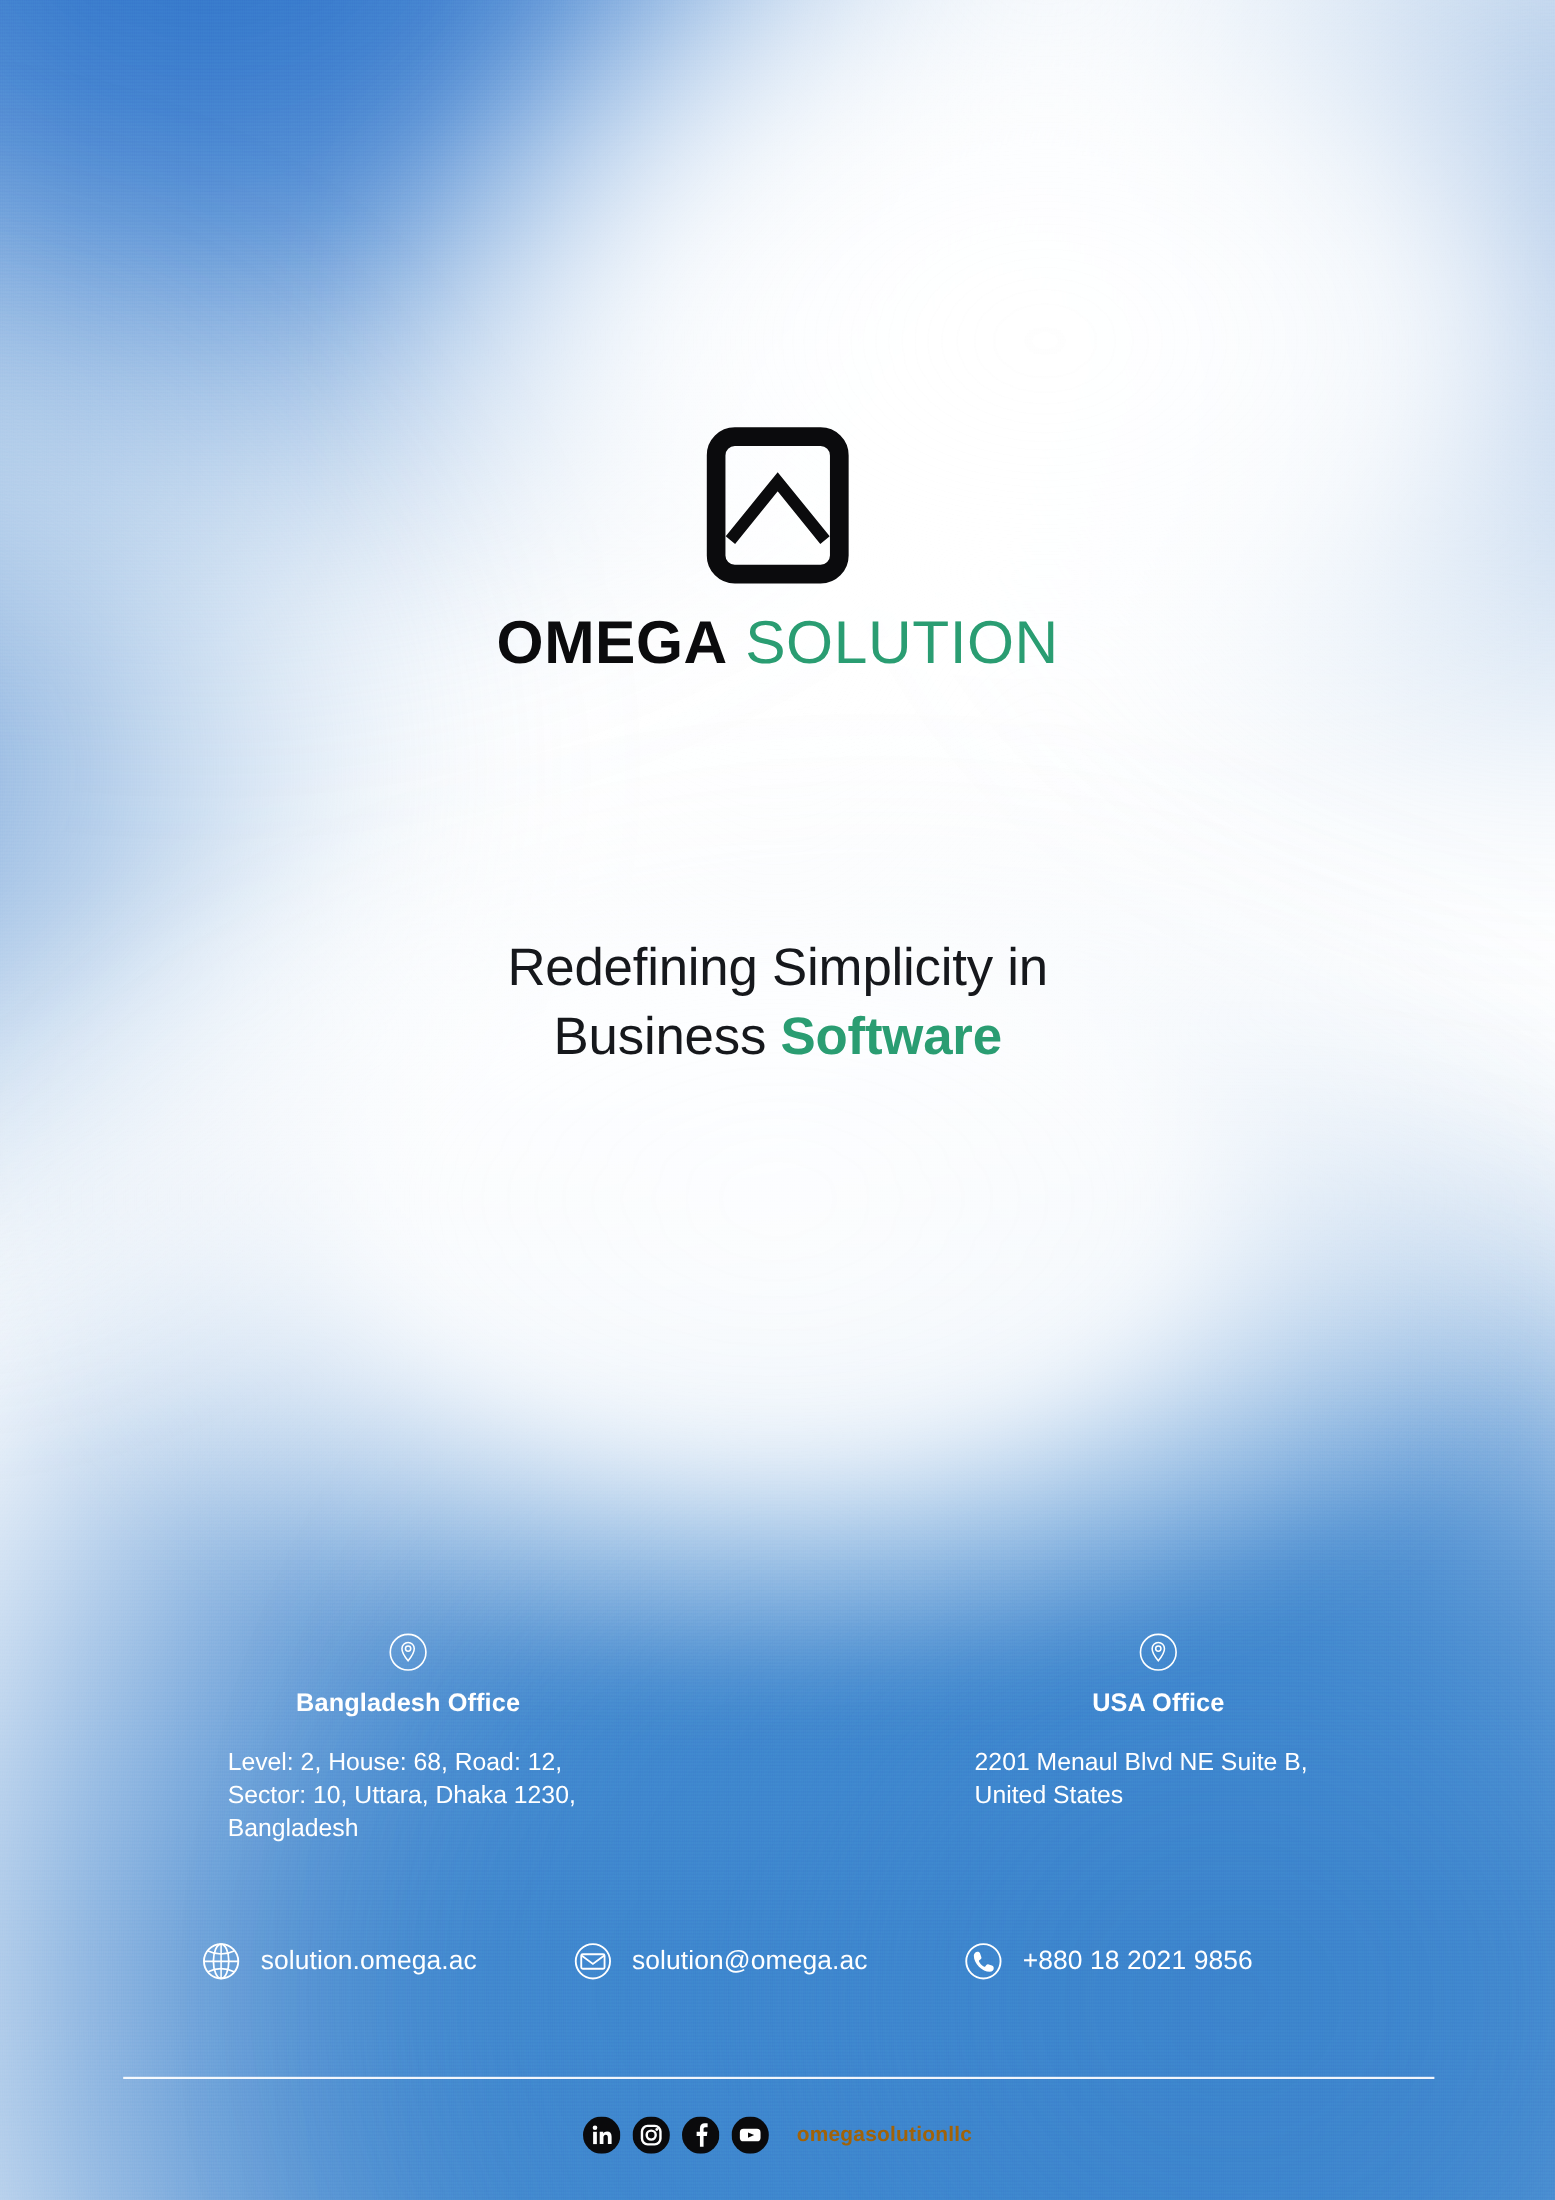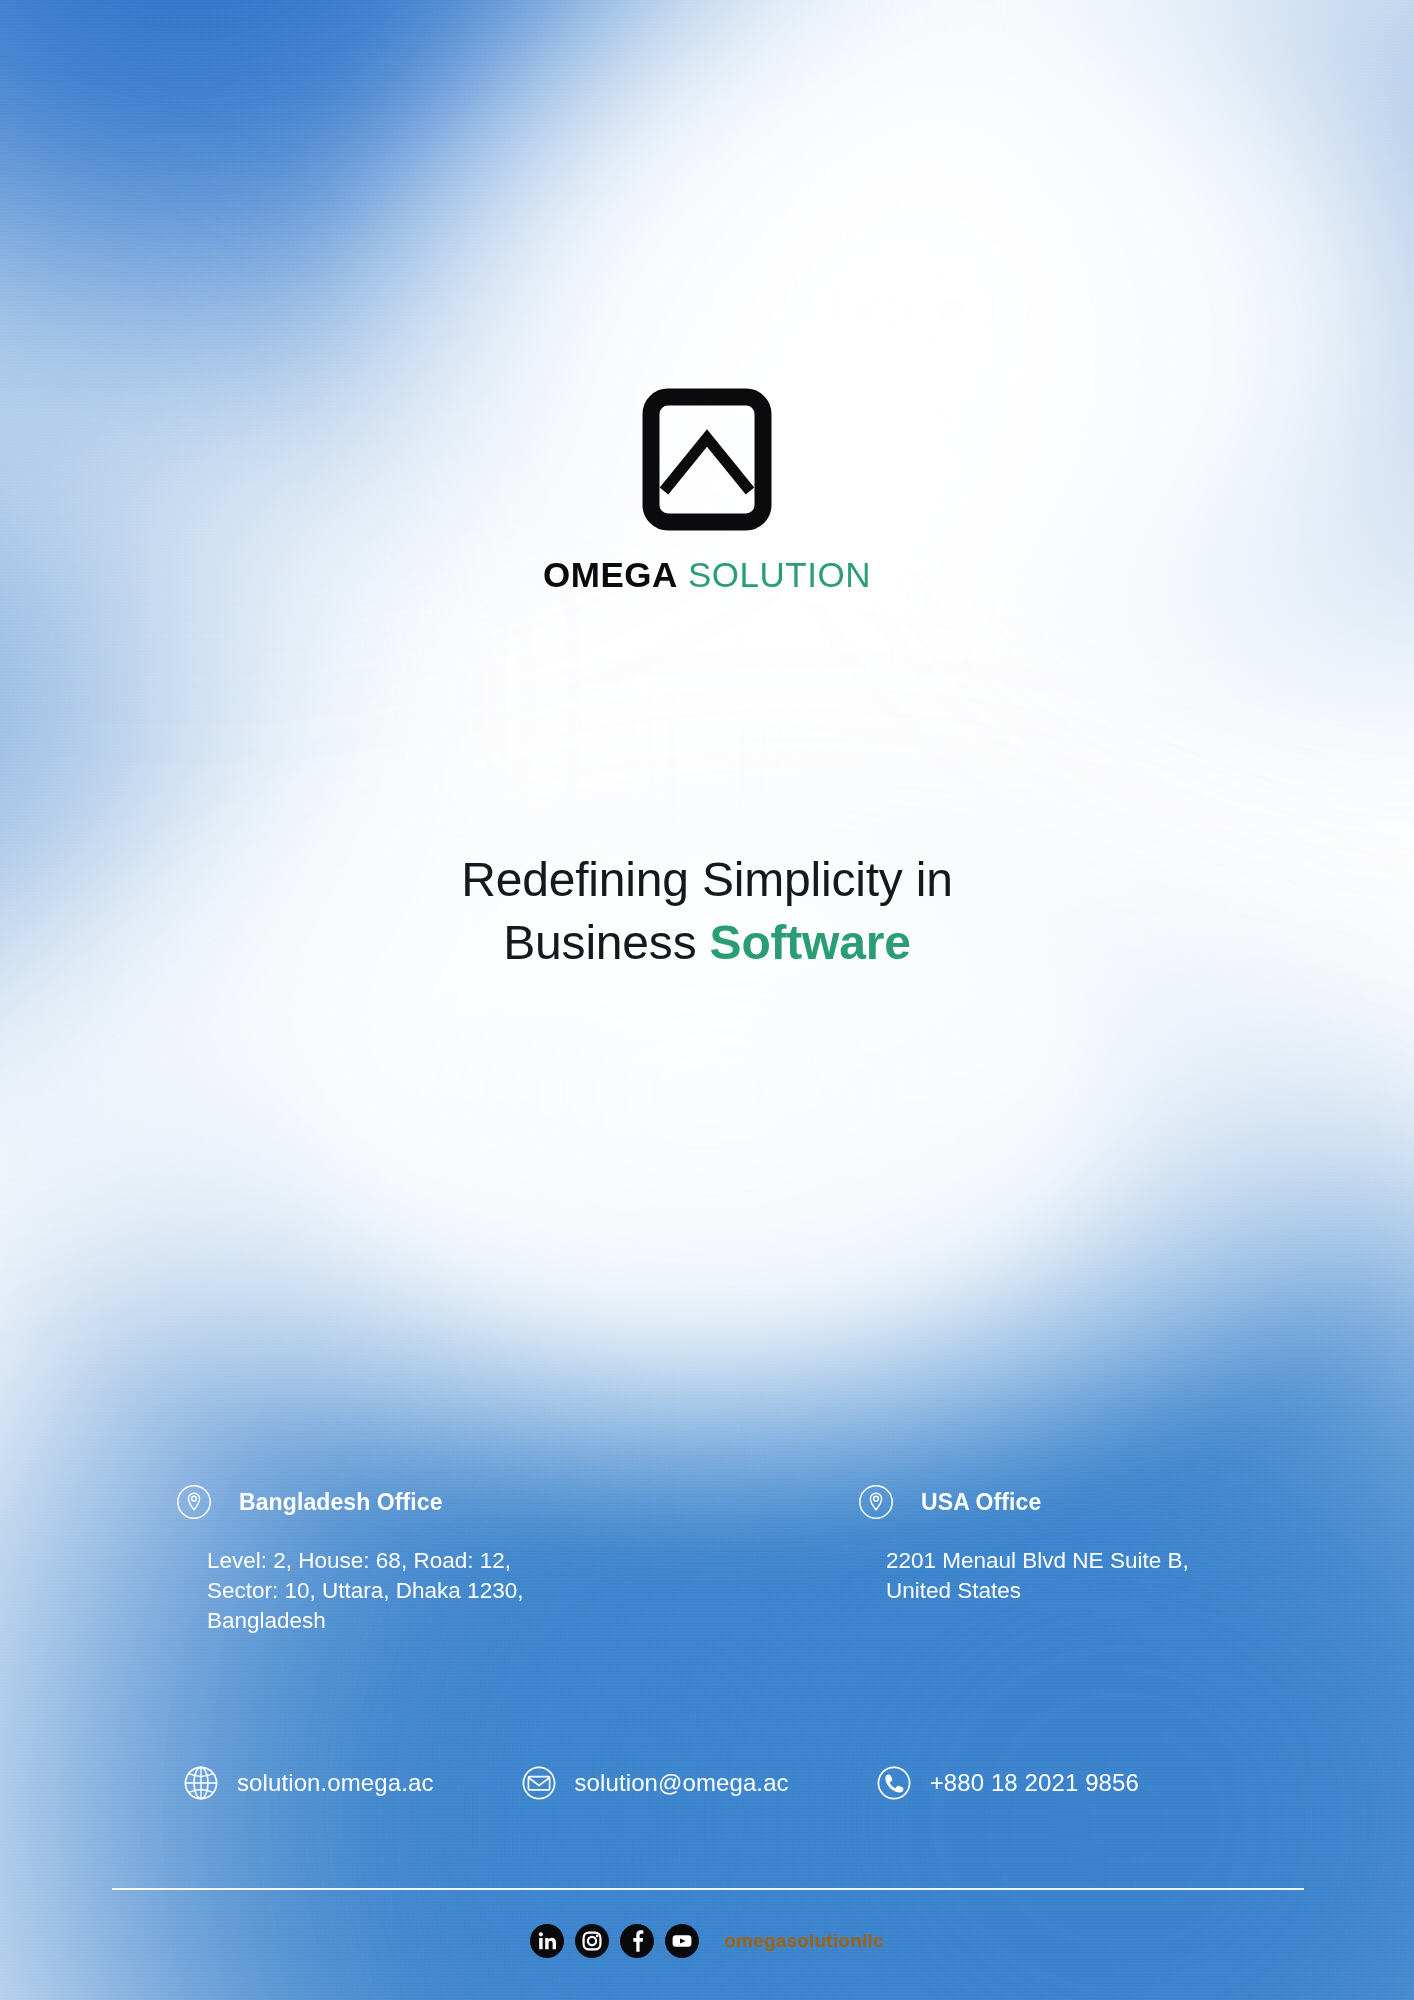--- a/index.html
+++ b/index.html
@@ -119,21 +119,21 @@
     right: 0;
     top: 388px;
     text-align: center;
   }
   .logo-mark {
     display: block;
     margin: 0 auto;
   }
   .wordmark {
     margin-top: 26px;
-    font-size: 35px;
+    font-size: 55px;
     font-weight: 700;
     letter-spacing: 0.5px;
     line-height: 1;
     white-space: nowrap;
   }
   .wordmark .w-omega { color: #0B0B0D; font-weight: 800; }
   .wordmark .w-solution { color: #2A9D72; font-weight: 500; }
 
   
   .tagline {
@@ -156,21 +156,22 @@
     left: 176px;
     top: 1484px;
     width: 1080px;
     display: flex;
     gap: 292px;
   }
   .office { width: 390px; }
   .office-head {
     display: flex;
     align-items: center;
-    gap: 27px;
+    gap: 14px;
+    flex-direction: column;
   }
   .office-title {
     font-size: 23px;
     font-weight: 700;
     color: #ffffff;
     letter-spacing: 0.1px;
   }
   .office-addr {
     margin-top: 26px;
     margin-left: 3px;

